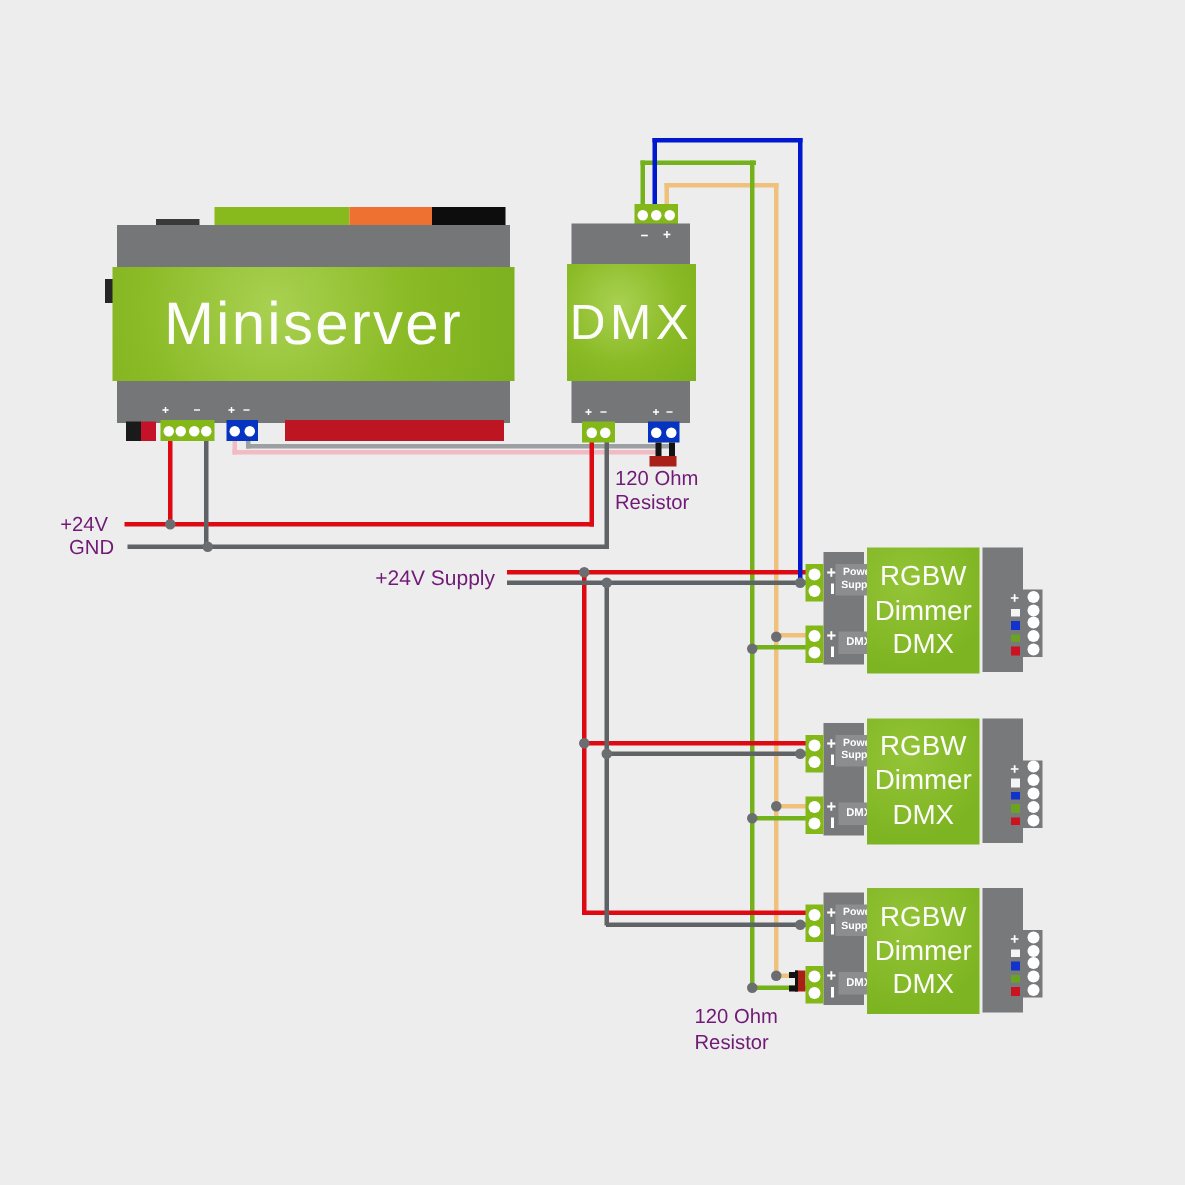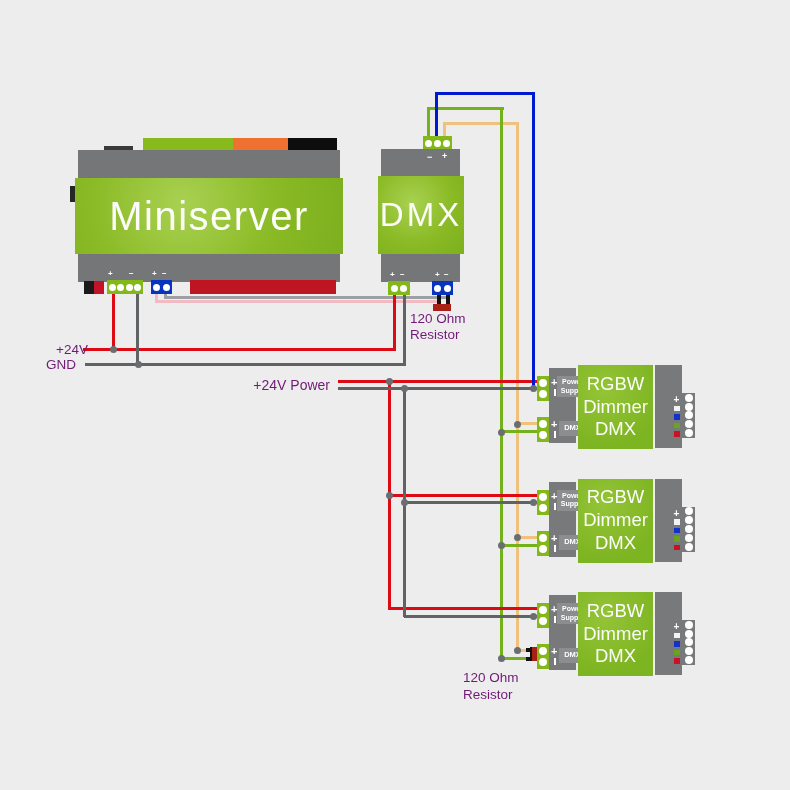--- a/index.html
+++ b/index.html
@@ -159,23 +159,23 @@
     </div>
     <div class="term t-blue" style="left:432px;top:281px;width:21px;height:14px;">
       <span class="hole" style="width:7px;height:7px;"></span>
       <span class="hole" style="width:7px;height:7px;"></span>
     </div>
     <div class="stub" style="left:436.5px;top:295px;width:4px;height:11px;"></div>
     <div class="stub" style="left:445.5px;top:295px;width:4px;height:11px;"></div>
     <div class="resistor-bar" style="left:433px;top:304px;width:18px;height:7px;"></div>
   </div>
 
-  <div class="glabel right" style="left:40px;top:342px;width:48px;">+24V</div>
+  <div class="glabel right" style="left:24px;top:342px;width:48px;">+24V</div>
   <div class="glabel right" style="left:28px;top:356.5px;width:48px;">GND</div>
-  <div class="glabel right" style="left:230px;top:376.5px;width:100px;font-size:14px;">+24V Power</div>
+  <div class="glabel right" style="left:230px;top:376.5px;width:100px;font-size:14px;">+24V Supply</div>
   <div class="glabel" style="left:410px;top:311px;">120 Ohm</div>
   <div class="glabel" style="left:410px;top:327px;">Resistor</div>
   <div class="glabel" style="left:463px;top:670px;">120 Ohm</div>
   <div class="glabel" style="left:463px;top:686.5px;">Resistor</div>
 
   <div class="dimmer" style="top:365px;">
     <div class="lbar"></div>
     <div class="term col t-green dterm" style="top:11px;">
       <span class="hole"></span>
       <span class="hole"></span>

